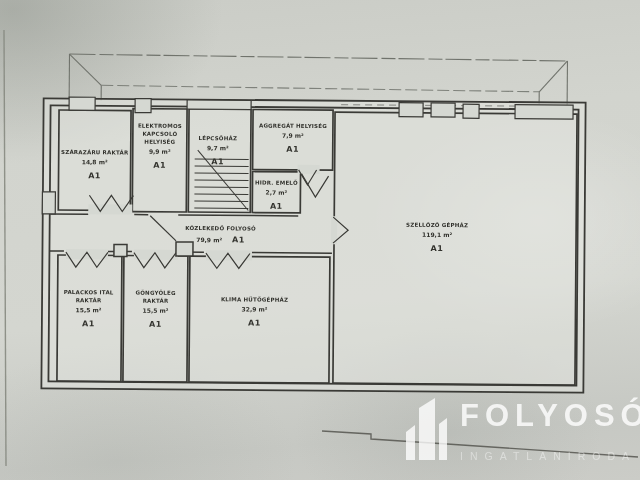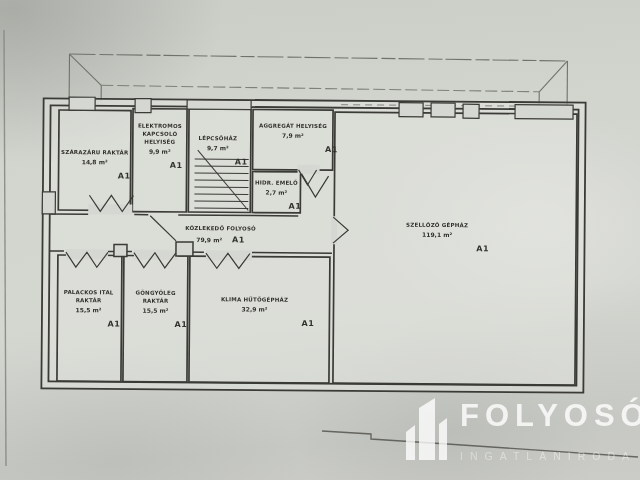--- a/index.html
+++ b/index.html
@@ -12,21 +12,21 @@
       radial-gradient(220px 150px at 70% 90%, rgba(148,153,148,.22), rgba(148,153,148,0) 70%),
       radial-gradient(260px 160px at 18% 96%, rgba(150,155,148,.18), rgba(150,155,148,0) 70%),
       linear-gradient(175deg,#caccc6 0%,#d2d4ce 28%,#d4d6d0 62%,#c6c8c3 88%,#cbccc7 100%);
   }
   svg{position:absolute;left:0;top:0;}
   #plan{position:absolute;left:0;top:0;width:640px;height:480px;
         transform:rotate(0.45deg);transform-origin:314px 246px;}
   .room-label{position:absolute;text-align:center;color:#32322d;line-height:1.45;}
   .room-label .rname{display:block;font-size:5.5px;font-weight:bold;letter-spacing:.2px;}
   .room-label .rarea{display:block;font-size:6px;font-weight:bold;margin-top:1px;}
-  .room-label .runit{display:block;font-size:8px;font-weight:bold;letter-spacing:.5px;margin-top:3px;text-align:right;}
+  .room-label .runit{display:block;font-size:8px;font-weight:bold;letter-spacing:.5px;margin-top:3px;}
   .room-label .inline-row{display:flex;justify-content:center;align-items:baseline;gap:10px;margin-top:1px;}
   .room-label .inline-row .rarea{display:inline;margin:0;}
   .room-label .inline-row .runit{display:inline;margin:0;}
   #watermark{position:absolute;left:398px;top:394px;width:244px;height:84px;}
   #wm-logo{position:absolute;left:8px;top:4px;}
   #wm-text{position:absolute;left:62px;top:6px;white-space:nowrap;}
   #wm-brand{display:block;font-size:31px;font-weight:bold;letter-spacing:6px;
             color:rgba(255,255,255,.8);font-family:"Liberation Sans",sans-serif;line-height:1;}
   #wm-subtitle{display:block;margin-top:20px;font-size:10.5px;letter-spacing:7px;
             color:rgba(255,255,255,.42);font-family:"Liberation Sans",sans-serif;line-height:1;}

